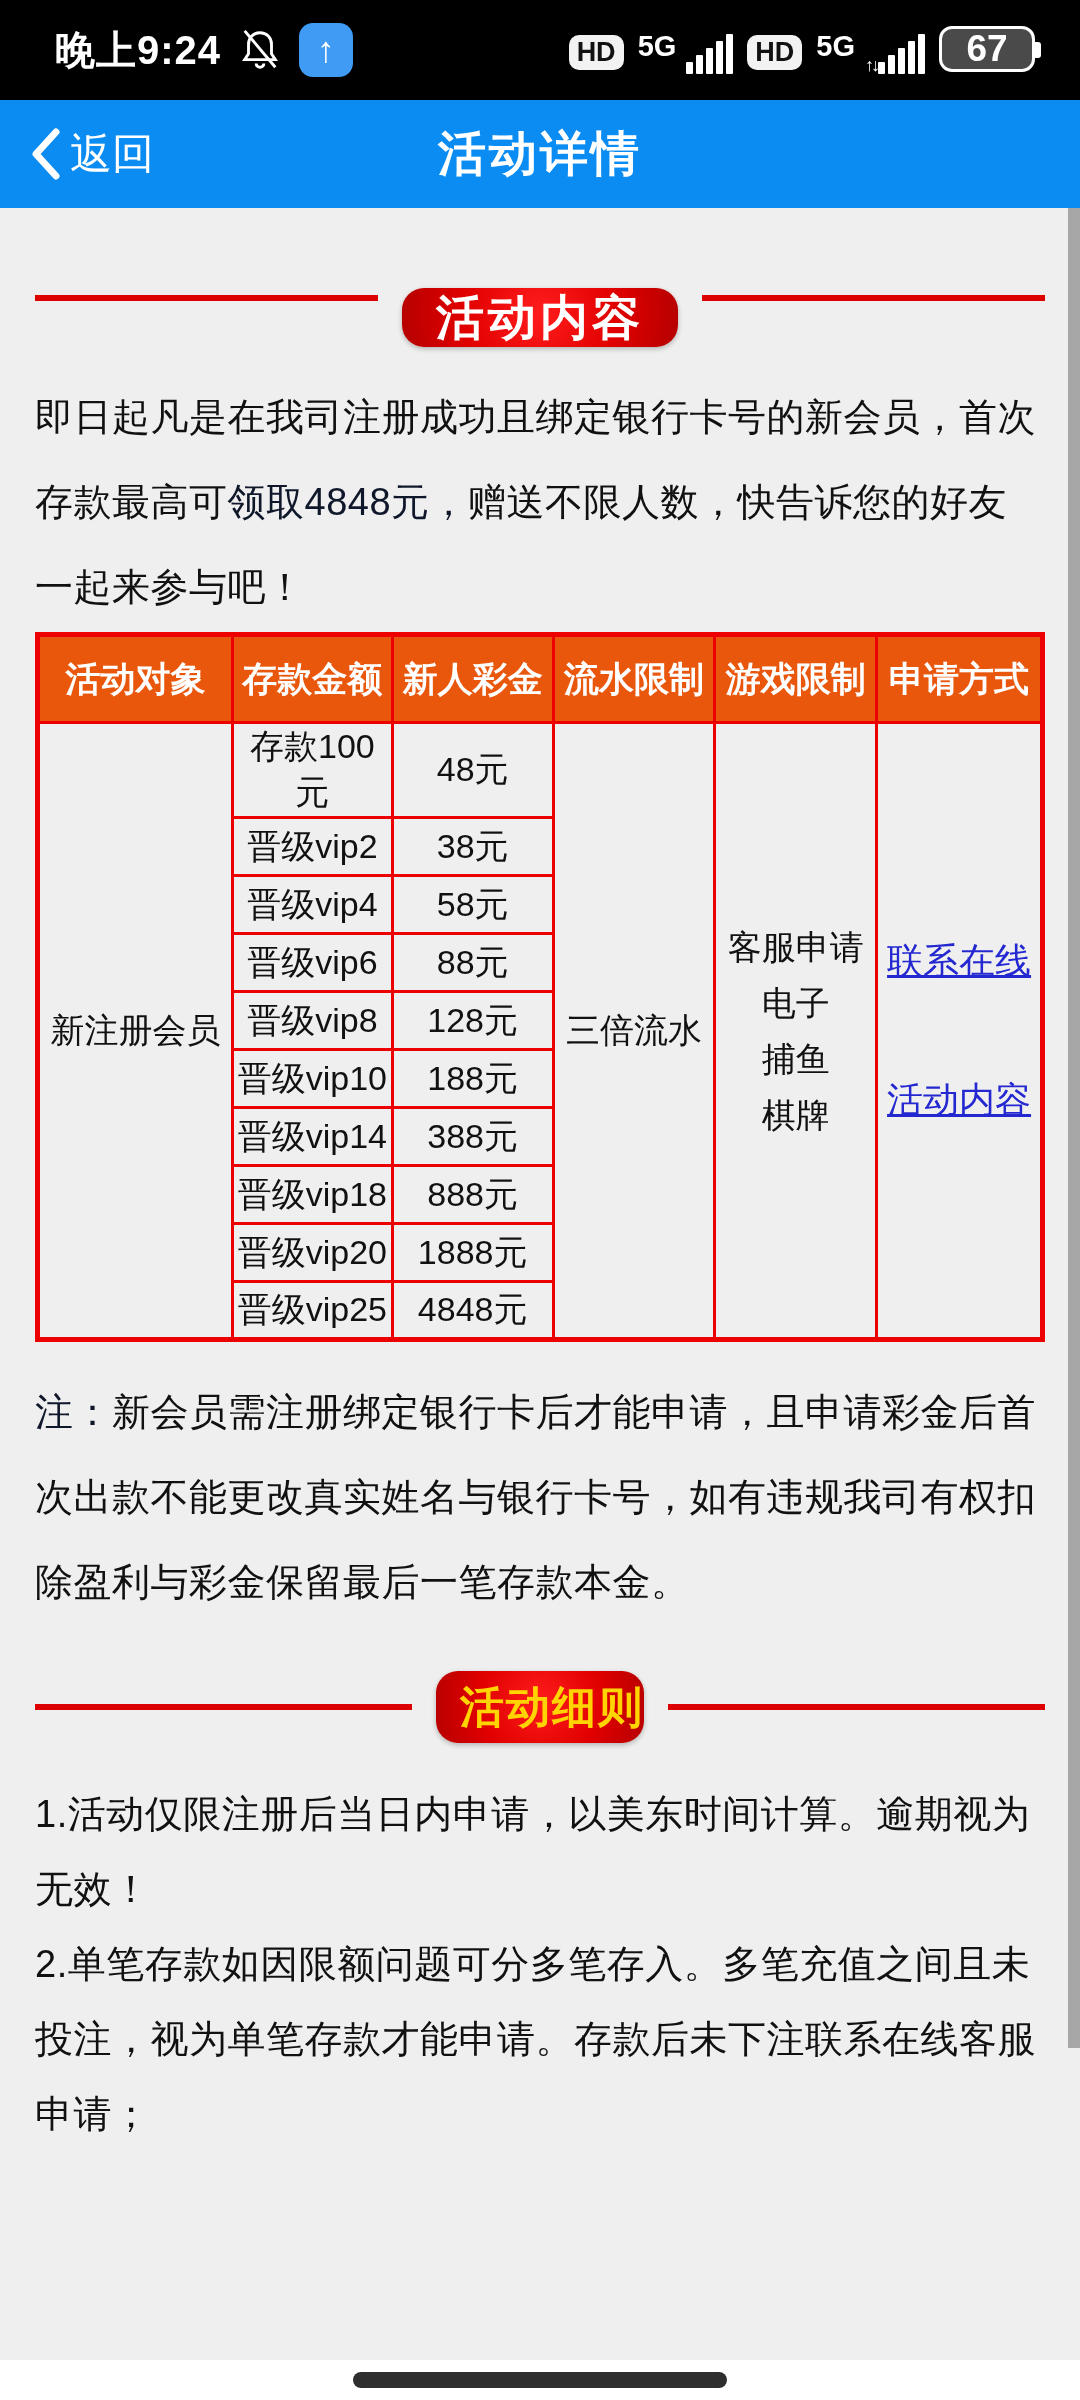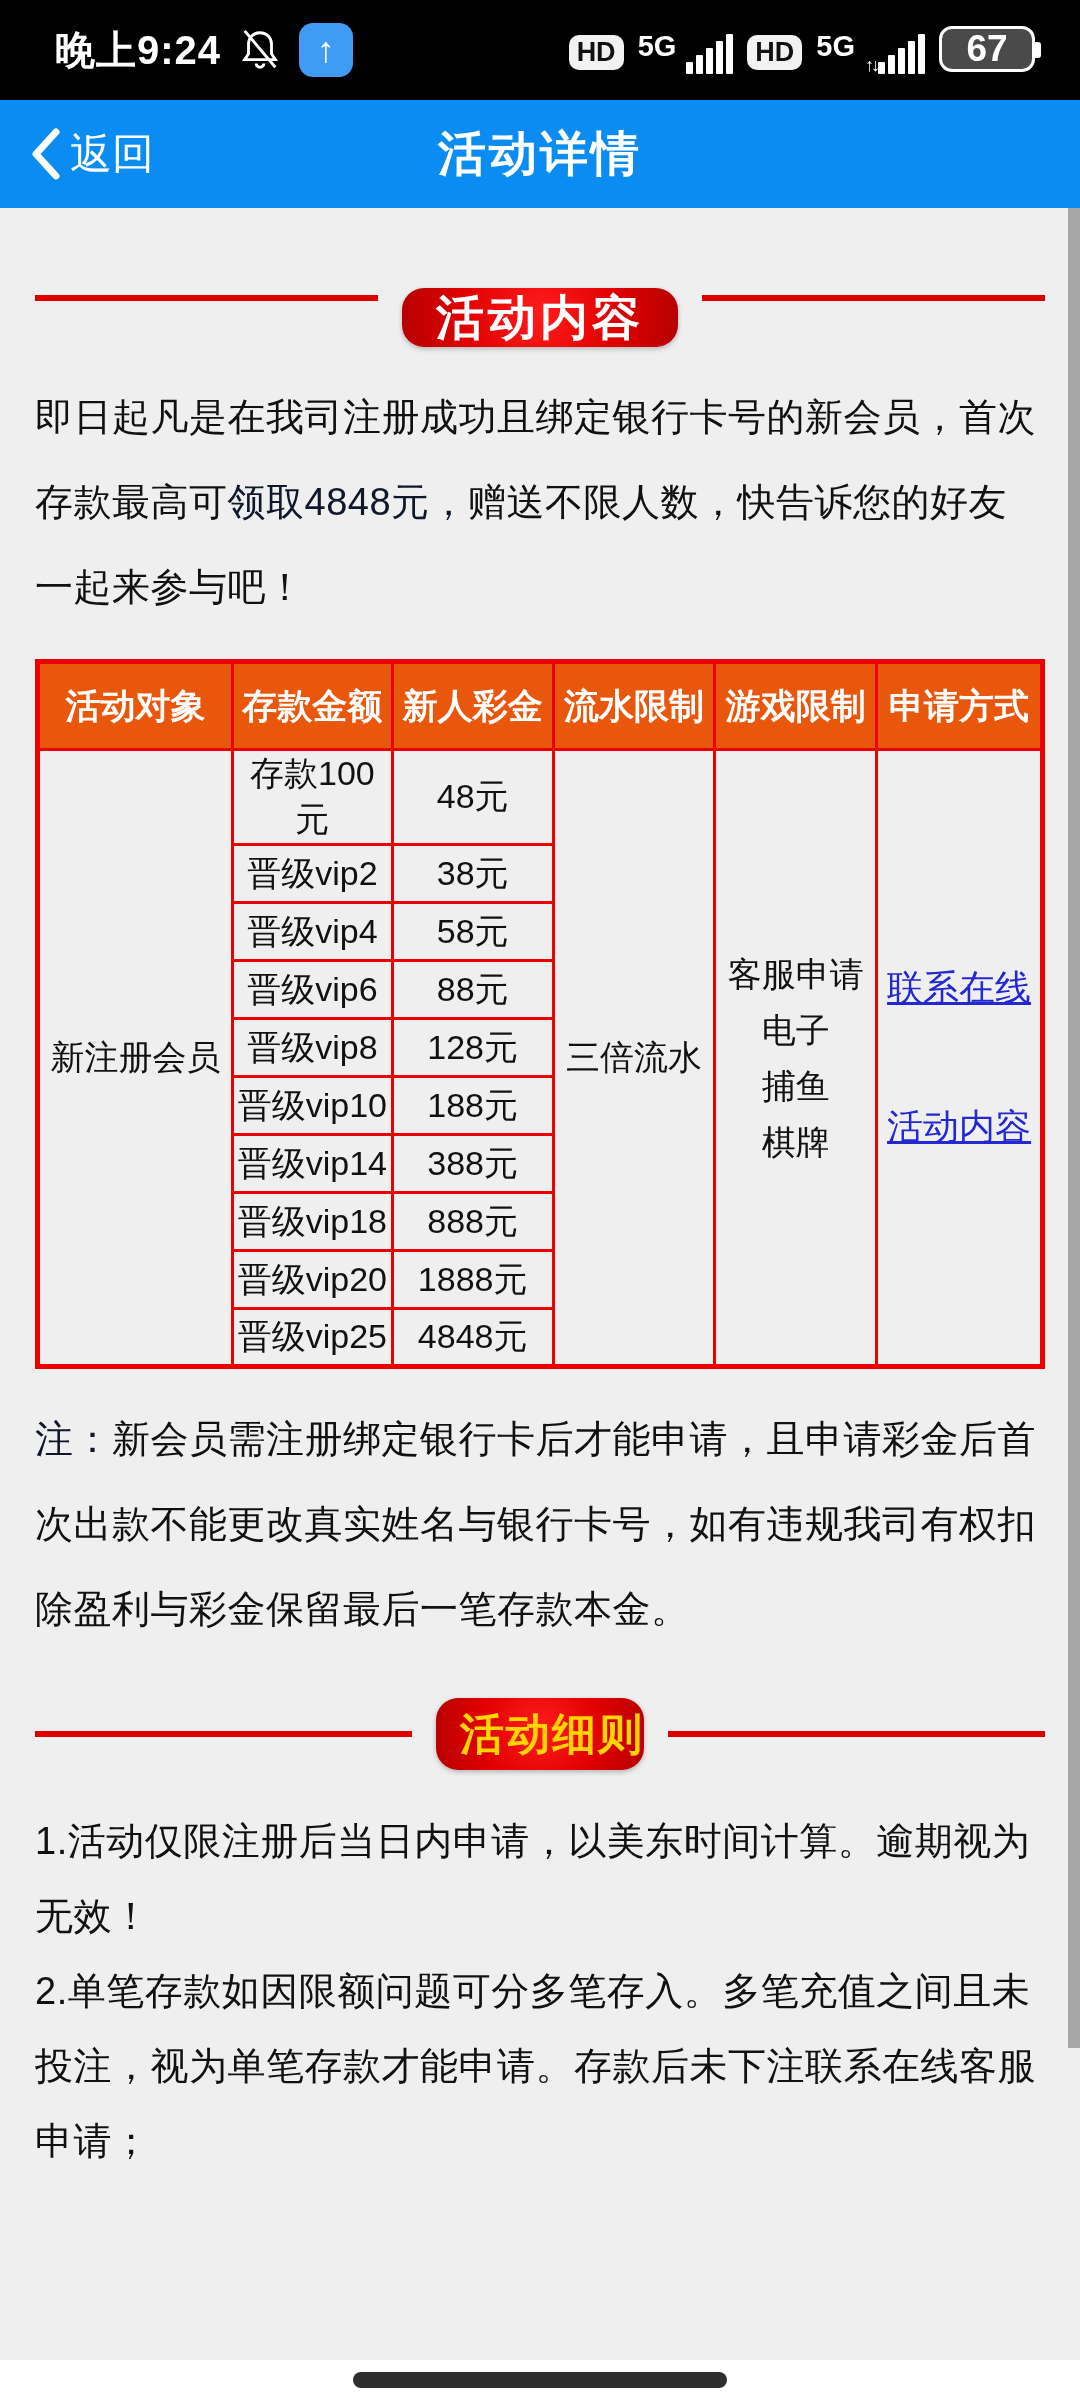--- a/index.html
+++ b/index.html
@@ -49,21 +49,21 @@
   .banner-main{margin-top:40px;}
   .badge-main-text{color:#fff;font-size:48px;font-weight:bold;letter-spacing:4px;}
   .badge-sub{min-width:192px;height:72px;}
   .badge-sub-text{color:#ffd400;font-size:44px;font-weight:bold;letter-spacing:2px;margin-left:24px;}
   .banner-sub{margin-top:46px;}
 
   .para{font-size:38px;line-height:85px;color:#111;margin:28px 0 0 0;letter-spacing:0.5px;}
   .red-text{color:#0f172a;}
 
   
-  table.promo{width:100%;border-collapse:collapse;margin-top:29px;
+  table.promo{width:100%;border-collapse:collapse;margin-top:2px;
     border:5px solid #ec0000;table-layout:fixed;padding-left:16px;}
   table.promo th{background:#e9570c;color:#fff;font-size:35px;font-weight:bold;
     height:88px;border:3px solid #ec0000;padding:0;}
   table.promo td{border:3px solid #ec0000;text-align:center;font-size:34px;color:#111;
     height:58px;padding:0;}
   col.c1{width:19.4%;} col.c2{width:15.9%;} col.c3{width:16%;}
   col.c4{width:16.1%;} col.c5{width:16.1%;} col.c6{width:16.5%;}
   .game-line{line-height:56px;}
   .apply-cell a{color:#2328d0;text-decoration:underline;font-size:36px;display:block;}
   .apply-gap{height:90px;}

